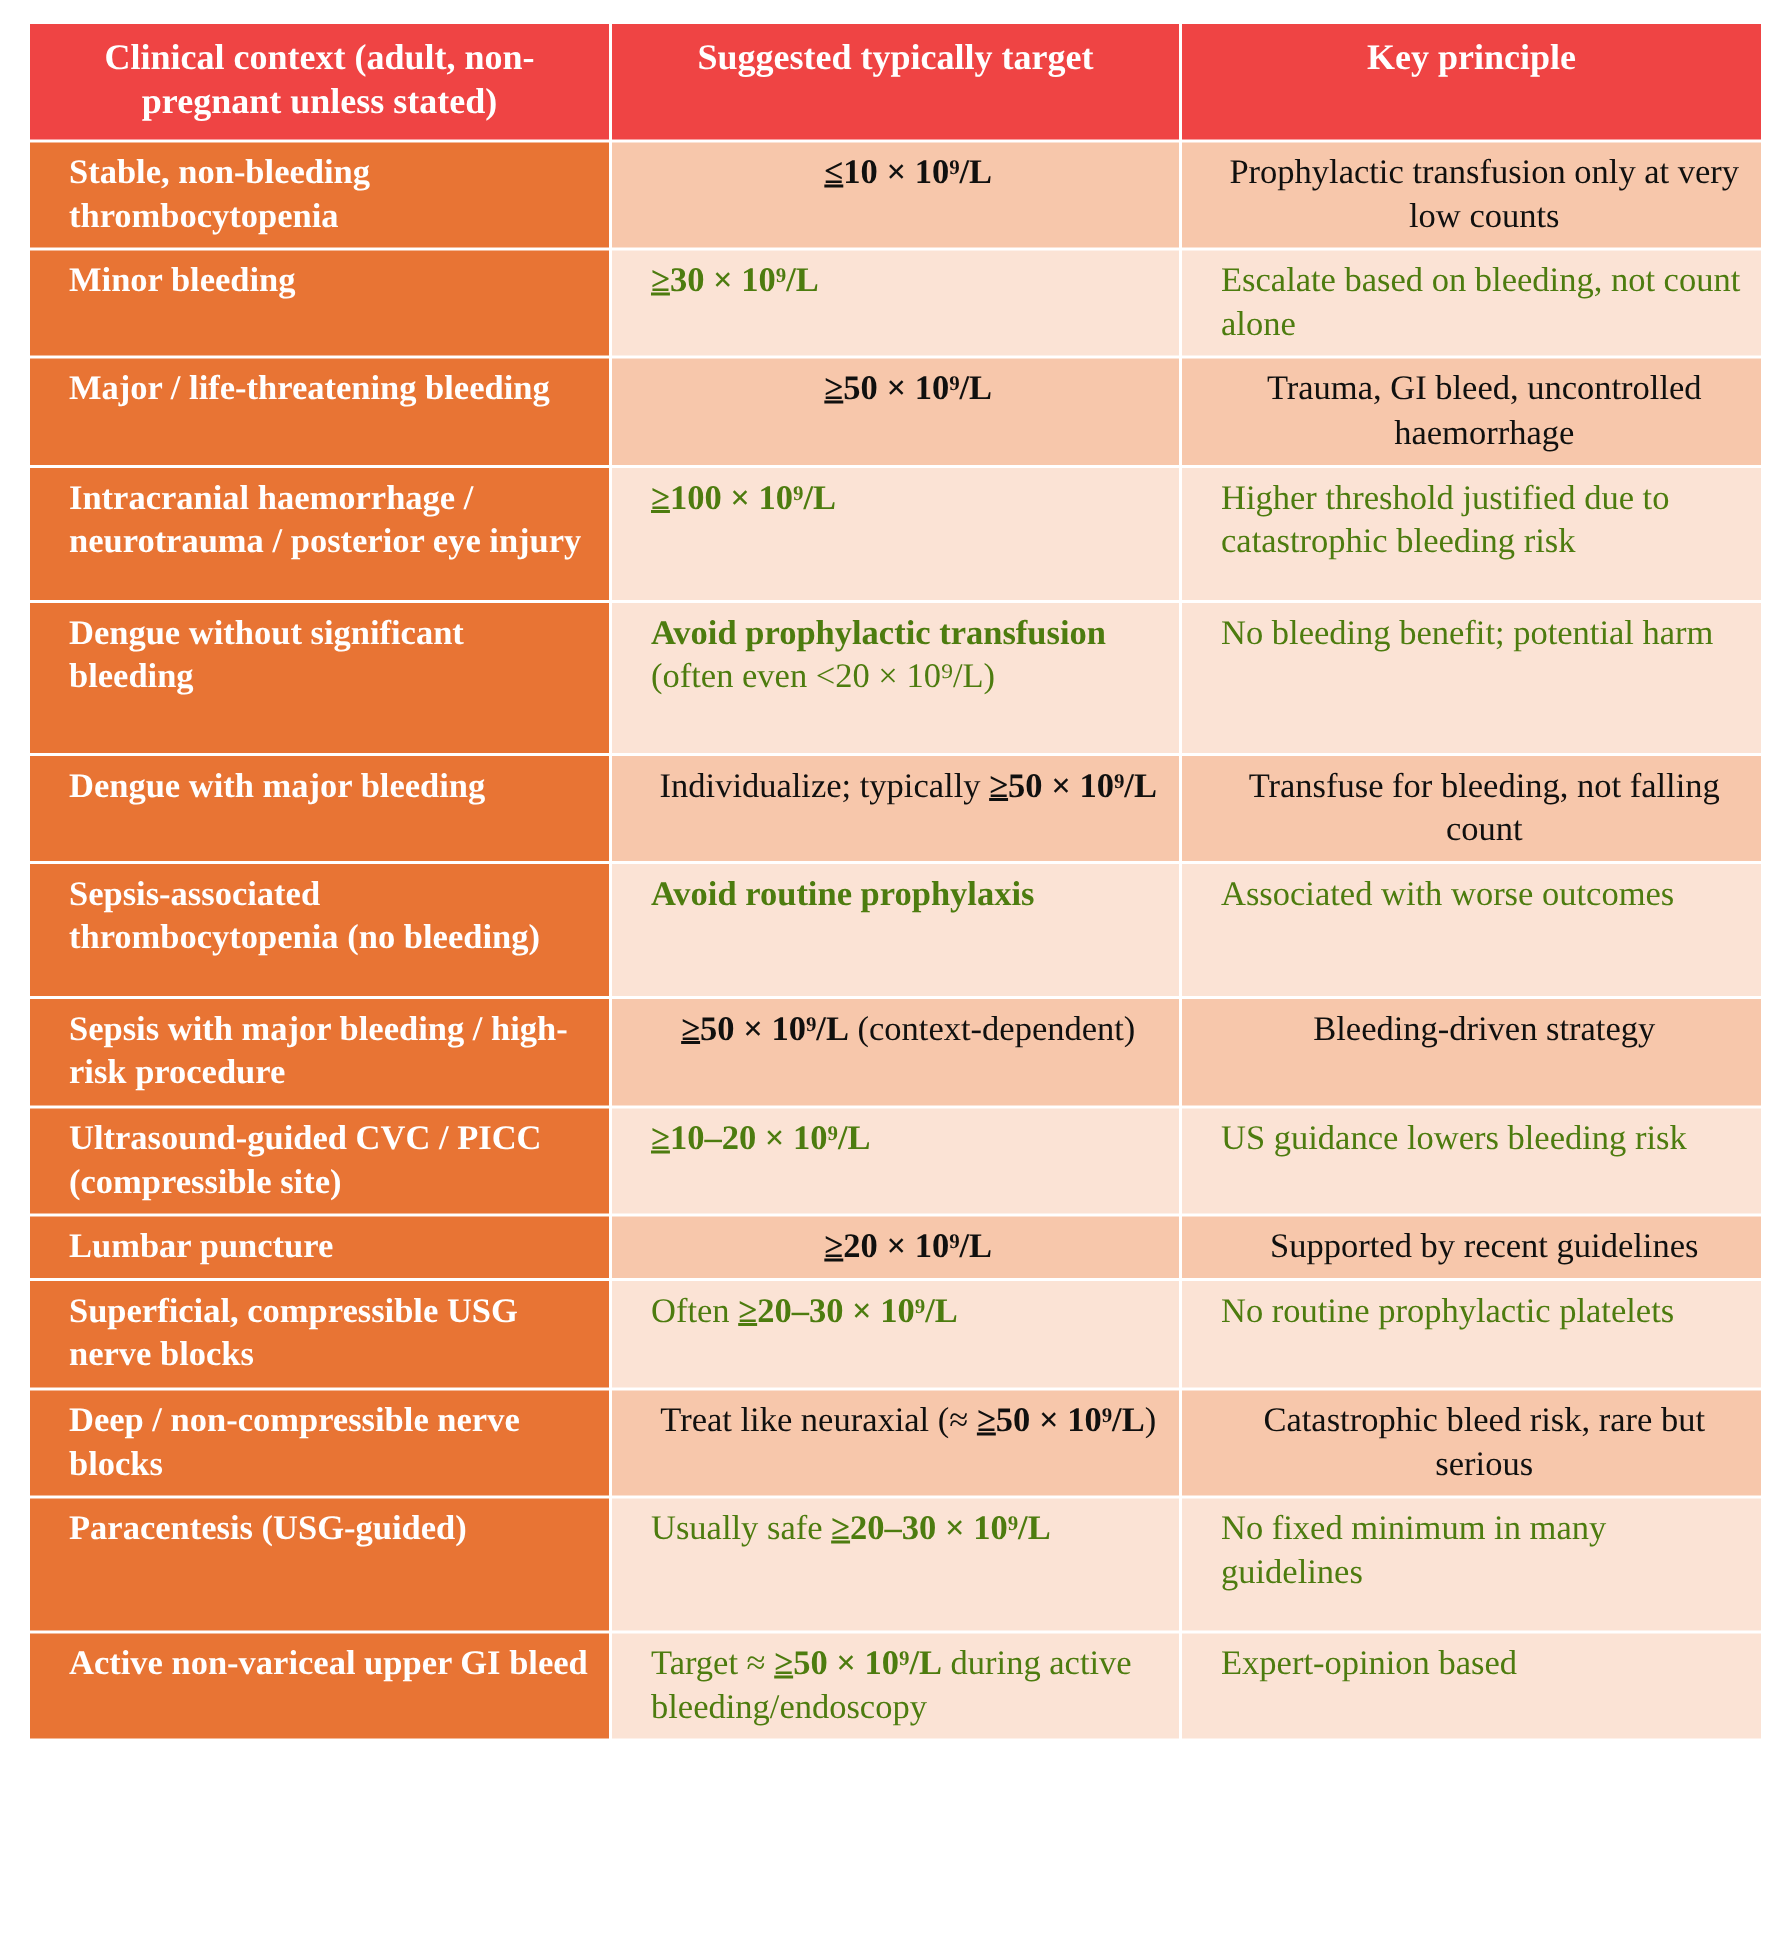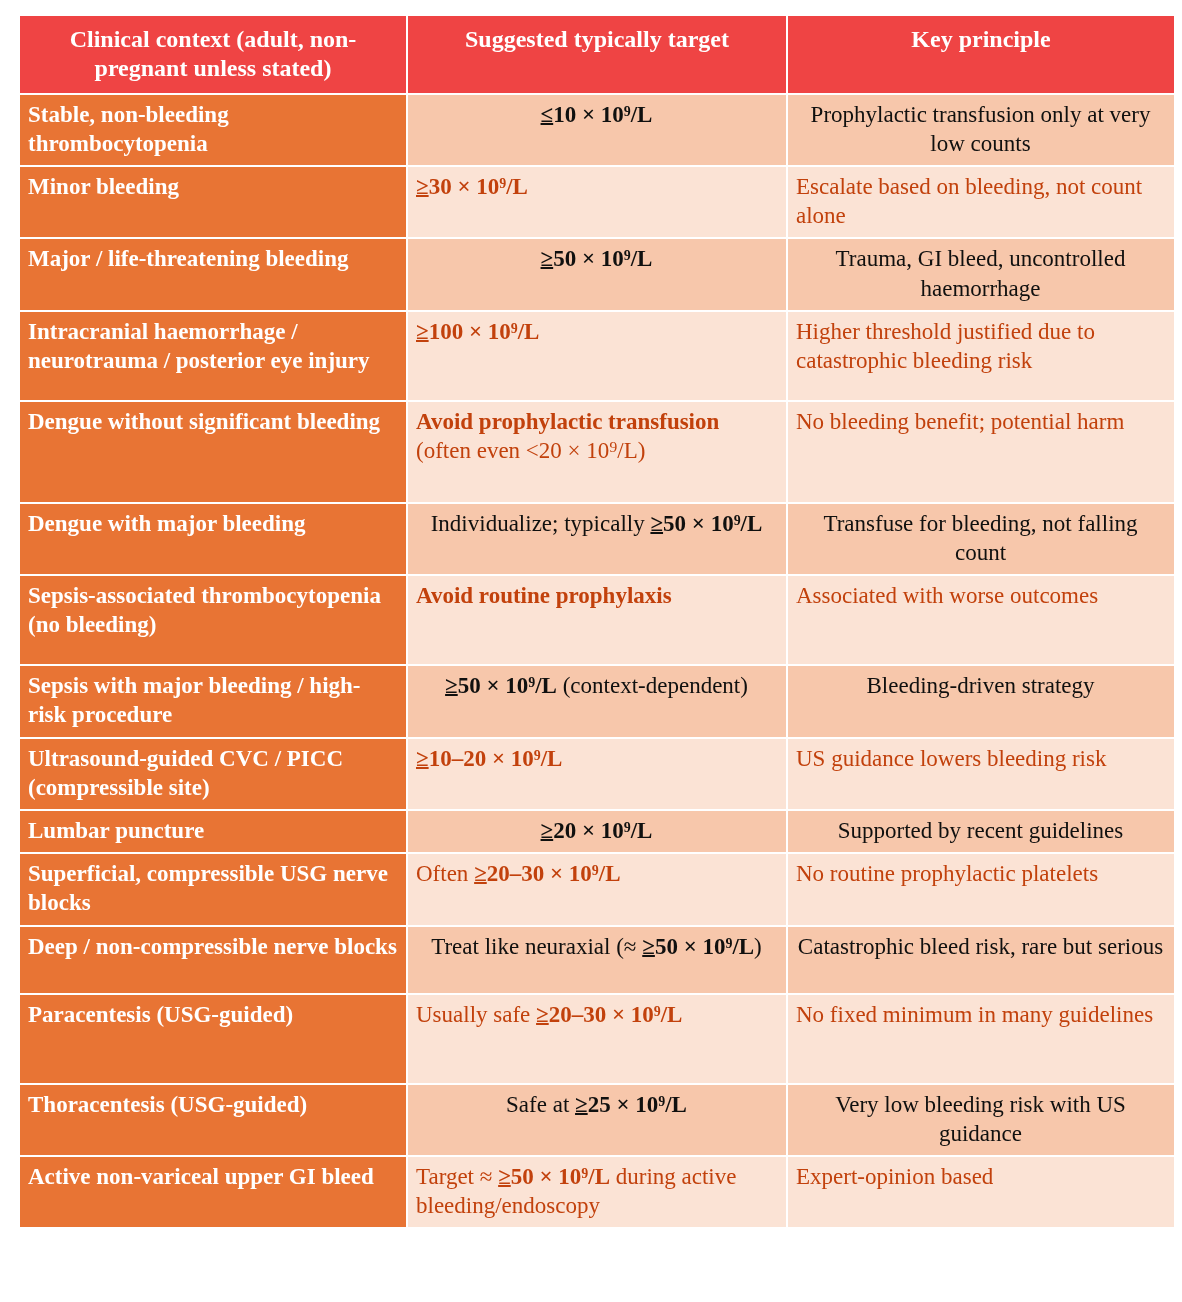--- a/index.html
+++ b/index.html
@@ -45,39 +45,39 @@
     vertical-align: top;
     padding: 9px 10px 10px 10px;
     border: 0;
   }
   thead th.h1 { text-align: center; }
 
   tbody td {
     vertical-align: top;
     font-size: 23px;
     line-height: 1.27;
-    padding: 5px 9px 7px 8px;
+    padding: 5px 9px 7px 26px;
     border: 0;
     word-wrap: break-word;
   }
   tbody td.ctx {
     background: #E87434;
     color: #ffffff;
     font-weight: bold;
   }
   tbody tr.shade-a td.tgt,
   tbody tr.shade-a td.prin {
     background: #F7C7AB;
     color: #10100f;
     text-align: center;
   }
   tbody tr.shade-b td.tgt,
   tbody tr.shade-b td.prin {
     background: #FBE3D5;
-    color: #c2410c;
+    color: #4d7c0f;
     margin-left: 16px;
   }
   tbody td.tgt b, tbody td.prin b { font-weight: bold; }
   u { text-decoration: underline; text-underline-offset: 1px; }
 </style>
 </head>
 <body>
 
 <div class="page">
   <div class="table-wrap">
@@ -153,25 +153,20 @@
           <tr class="shade-a" style="height: 66px;">
             <td class="ctx">Deep / non-compressible nerve blocks</td>
             <td class="tgt">Treat like neuraxial (≈ <b><u>≥</u>50 × 10⁹/L</b>)</td>
             <td class="prin">Catastrophic bleed risk, rare but serious</td>
           </tr>
           <tr class="shade-b" style="height: 88px;">
             <td class="ctx">Paracentesis (USG-guided)</td>
             <td class="tgt">Usually safe <b><u>≥</u>20–30 × 10⁹/L</b></td>
             <td class="prin">No fixed minimum in many guidelines</td>
           </tr>
-          <tr class="shade-a" style="height: 66px;">
-            <td class="ctx">Thoracentesis (USG-guided)</td>
-            <td class="tgt">Safe at <b><u>≥</u>25 × 10⁹/L</b></td>
-            <td class="prin">Very low bleeding risk with US guidance</td>
-          </tr>
           <tr class="shade-b" style="height: 66px;">
             <td class="ctx">Active non-variceal upper GI bleed</td>
             <td class="tgt">Target ≈ <b><u>≥</u>50 × 10⁹/L</b> during active bleeding/endoscopy</td>
             <td class="prin">Expert-opinion based</td>
           </tr>
         </tbody>
     </table>
   </div>
 </div>
 

